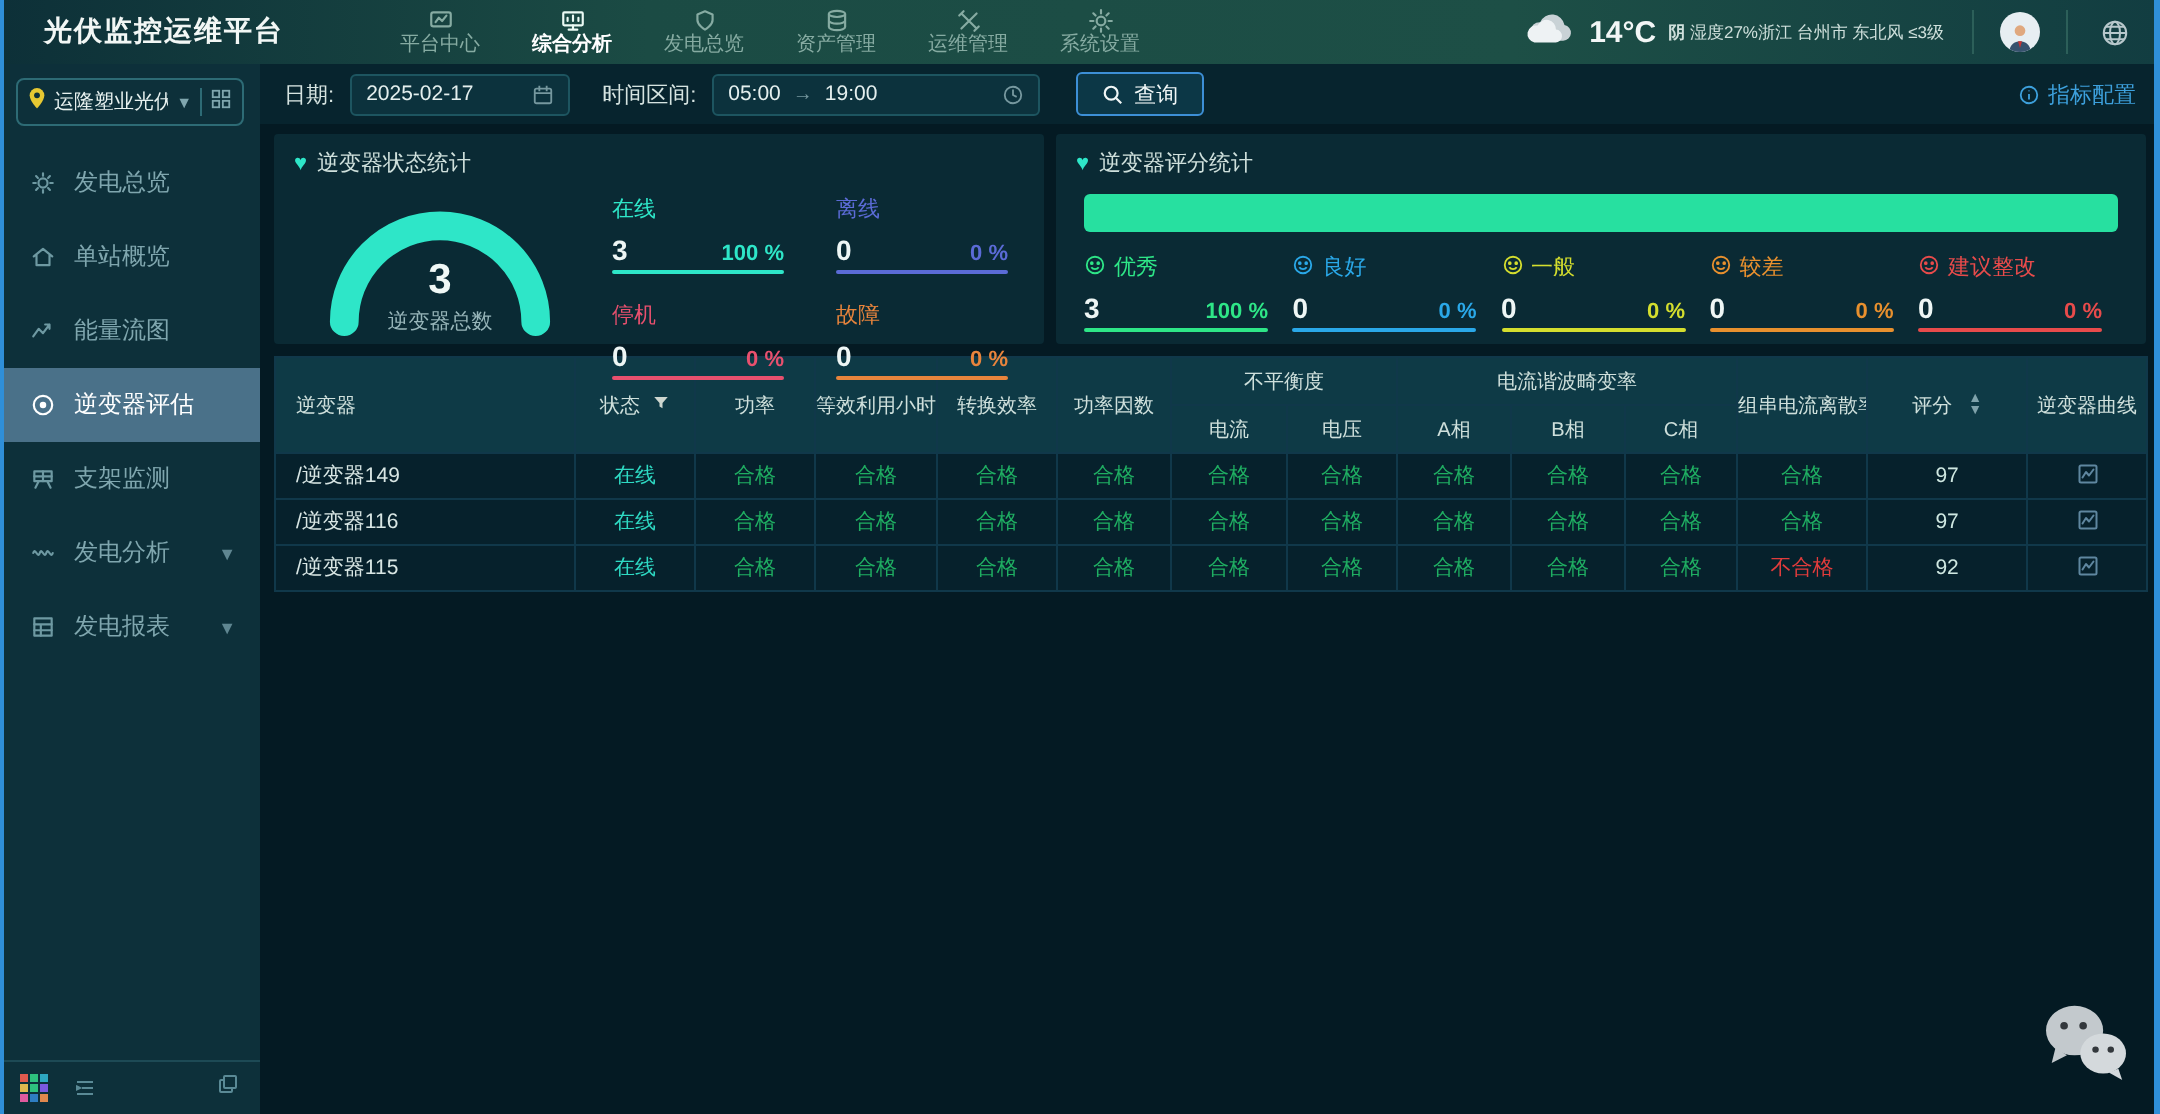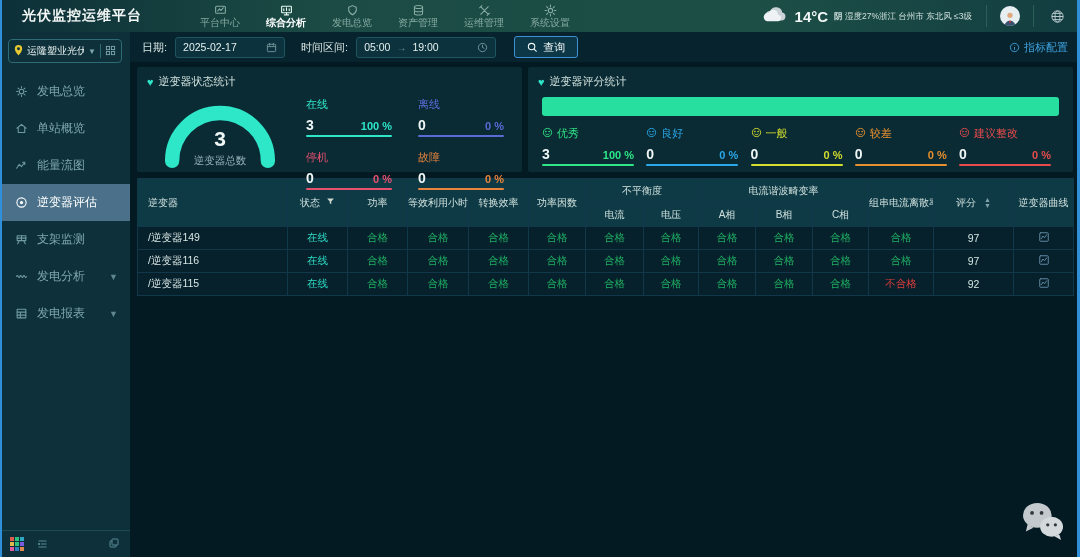--- a/index.html
+++ b/index.html
@@ -319,21 +319,21 @@
       <div class="finput" style="width:110px">
         <span style="flex:1">2025-02-17</span>
         <span class="ficon">
           <svg width="11" height="11" viewBox="0 0 24 24" fill="none" stroke="currentColor" stroke-width="2">
               <rect x="3" y="5" width="18" height="16" rx="2"></rect>
               <path d="M8 2v6M16 2v6M3 10h18"></path>
             </svg>
         </span>
       </div>
       <span class="flabel" style="margin-left:8px">时间区间:</span>
-      <div class="finput" style="width:140px">
+      <div class="finput" style="width:164px">
         <span>05:00</span>
         <span class="arrow">→</span>
         <span>19:00</span>
         <span class="ficon" style="margin-left:auto">
           <svg width="11" height="11" viewBox="0 0 24 24" fill="none" stroke="currentColor" stroke-width="2">
               <circle cx="12" cy="12" r="9"></circle>
               <path d="M12 6v6l4 2"></path>
             </svg>
         </span>
       </div>

